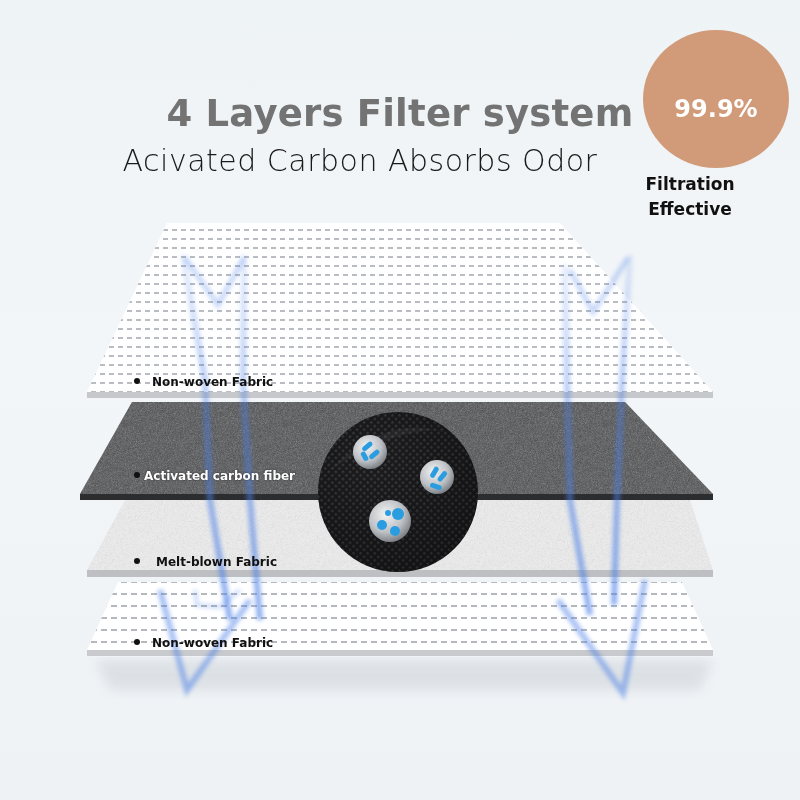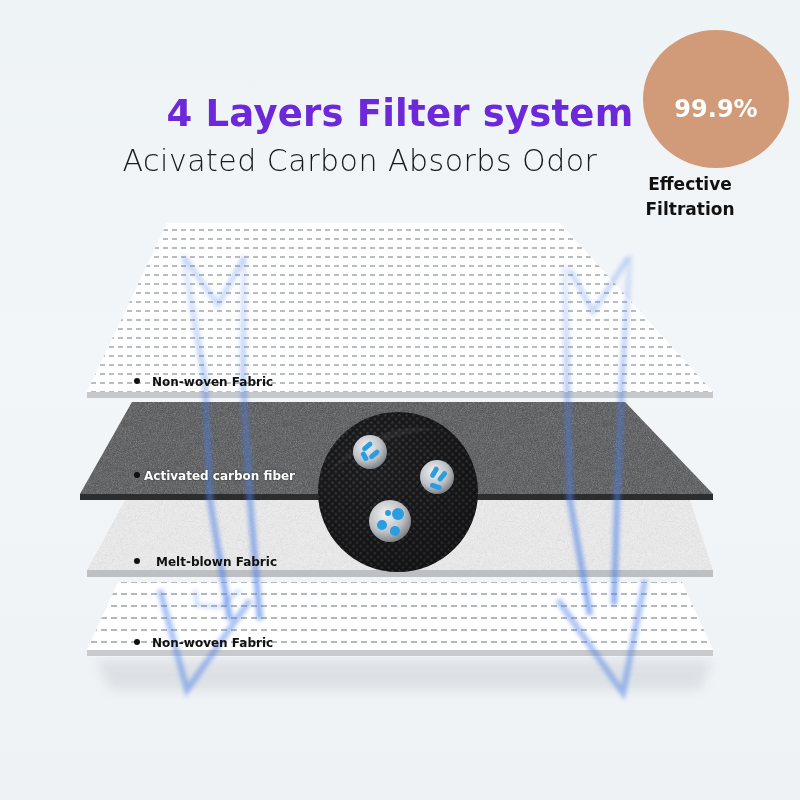--- a/index.html
+++ b/index.html
@@ -1,20 +1,20 @@
 <!DOCTYPE html>
 <html><head>
 <meta charset="utf-8">
 <style>
   html, body { margin:0; padding:0; }
   body { width:800px; height:800px; overflow:hidden; position:relative;
          background: linear-gradient(180deg, #eef3f6 0%, #f3f6f8 45%, #eef2f5 100%);
          font-family: "DejaVu Sans", sans-serif; }
   .title { position:absolute; left:0; width:800px; top:92px; text-align:center;
-           font-size:37px; font-weight:bold; color:#6d28d9; letter-spacing:0.2px; }
+           font-size:37px; font-weight:bold; color:#737373; letter-spacing:0.2px; }
   .subtitle { position:absolute; left:0; width:720px; top:143px; text-align:center;
               font-size:30px; font-weight:300; color:#1a1a1a; letter-spacing:0.5px; }
   .badge { position:absolute; left:643px; top:30px; width:146px; height:138px; border-radius:50%;
            background:#d19a78; display:flex; align-items:center; justify-content:center; }
   .badge span { color:#fff; font-weight:bold; font-size:24px;margin-top:20px; }
   .badge-caption { position:absolute; left:690px; width:140px; margin-left:-70px; top:172px; text-align:center;
                    font-size:17px; font-weight:bold; color:#111; line-height:25px; }
   svg.layers { position:absolute; left:0; top:0; }
   .label { position:absolute; font-size:12px; font-weight:bold; white-space:nowrap; }
   .label .dot { display:inline-block; width:6px; height:6px; border-radius:50%; background:#111;
@@ -132,22 +132,22 @@
   </g>
 </svg>
 
 <div class="title">4 Layers Filter system</div>
 <div class="subtitle">Acivated Carbon Absorbs Odor</div>
 
 <div class="badge">
   <span>99.9%</span>
 </div>
 <div class="badge-caption">
+  <div>Filtration</div>
   <div>Effective</div>
-  <div>Filtration</div>
 </div>
 
 <div class="label dark" style="left:134px; top:375px;">
   <span class="dot"></span><span>Non-woven Fabric</span>
 </div>
 <div class="label light" style="left:134px; top:469px;">
   <span class="dot" style="margin-right:4px;"></span><span>Activated carbon fiber</span>
 </div>
 <div class="label dark" style="left:134px; top:555px;">
   <span class="dot" style="margin-right:16px;"></span><span>Melt-blown Fabric</span>

